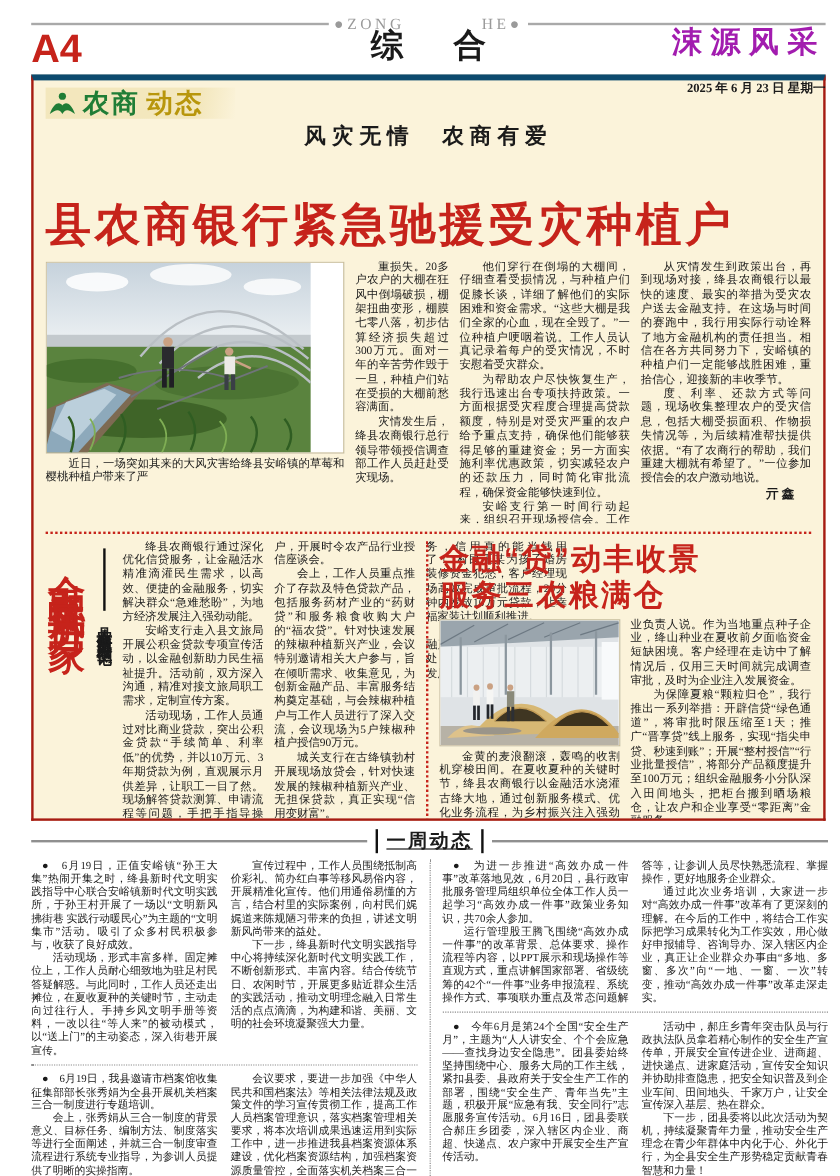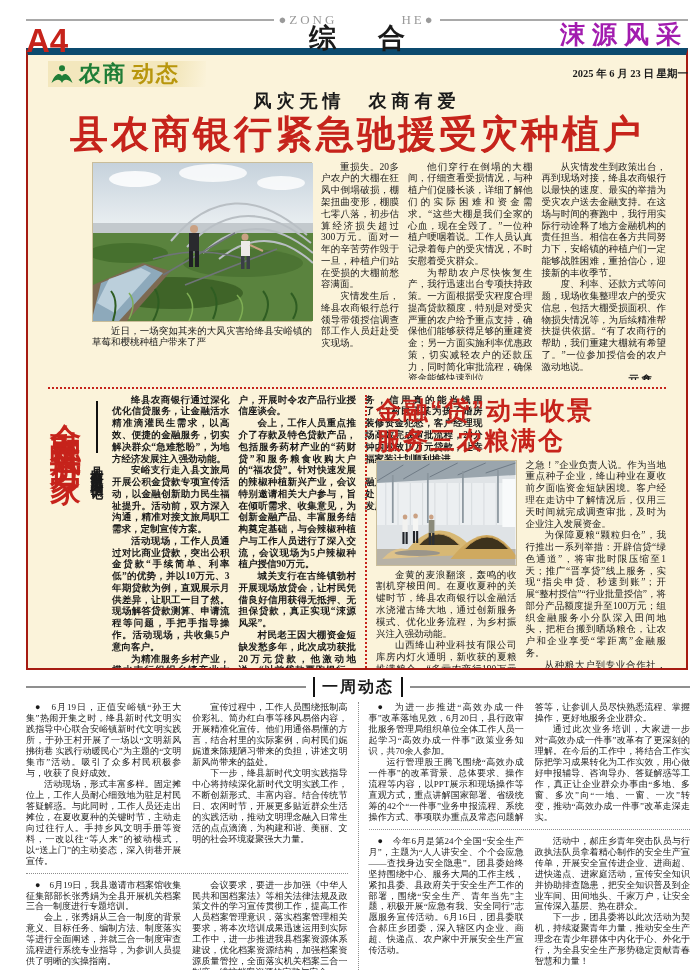--- a/index.html
+++ b/index.html
@@ -5,85 +5,85 @@
   :root{
     --red:#c6231b; --dkred:#a61b12; --cream:#fbf3da; --green:#1f7d36; --gold:#b8960c;
     --ink:#1a1a1a; --gray:#999;
   }
   *{box-sizing:border-box; margin:0; padding:0;}
   html,body{width:700px; background:#fff;}
   body{font-family:"Liberation Serif","DejaVu Serif",serif; color:var(--ink);}
   .page{position:relative; width:700px; height:980px; overflow:hidden; background:#fff;}
 
   
-  .hdr{position:relative; height:48px; margin:0 12px 0 26px;}
+  .hdr{position:relative; height:62px; margin:0 12px 0 26px;}
   .pinyin-row{position:absolute; top:12px; left:0; right:0; display:flex; align-items:center;}
   .rule{flex:1; height:2px; background:#a9a9a9;}
   .pinyin{color:#9a9a9a; font-size:13px; letter-spacing:3px; padding:0 4px; font-family:"Liberation Serif",serif;}
   .pin-gap{width:56px;}
   .section-chars{position:absolute; top:20px; left:50%; transform:translateX(-50%);
     font-size:27px; font-weight:bold; letter-spacing:42px; padding-left:42px; white-space:nowrap;}
   .hdr-left{position:absolute; left:0; top:24px; display:flex; align-items:center; gap:10px;}
   .pageno{color:var(--red); font-size:33px; font-weight:900; font-family:"Liberation Sans","DejaVu Sans",sans-serif; line-height:1;}
   .ed-lines{font-size:10.5px; font-weight:bold; line-height:1.55;}
   .hdr-right{position:absolute; right:0; top:18px; text-align:right;}
   .masthead{color:#a21caf; font-size:25px; font-weight:bold; letter-spacing:7px;
     font-family:"Liberation Serif","DejaVu Serif",serif; white-space:nowrap;}
   .dateline{font-size:10.5px; font-weight:bold; margin-top:16px;}
 
   
   .main-box{margin:0 12px 0 26px; height:622px; background:var(--cream);
-    border:2px solid var(--dkred); border-top:7px solid #0c4a6e; padding:5px 20px 6px; overflow:hidden;}
+    border:2px solid var(--dkred); border-top:5px solid #0c4a6e; padding:5px 10px 6px; overflow:hidden;}
   .banner-row{display:flex; align-items:center; gap:6px; height:28px;}
   .logo-badge{display:flex; align-items:center; gap:5px; background:linear-gradient(100deg,#f3e7bd 80%,rgba(243,231,189,0)); padding:1px 26px 1px 2px;}
   .logo-word{font-size:22px; font-weight:900; font-family:"Liberation Sans","DejaVu Sans",sans-serif; letter-spacing:2px; line-height:1;}
   .lg-green{color:var(--green);} .lg-gold{color:var(--gold);}
   .kicker{text-align:center; font-size:18px; font-weight:900; letter-spacing:5px; margin-top:1px;}
-  .headline{text-align:center; color:var(--red); font-size:38px; font-weight:900; letter-spacing:3px;
-    font-family:Liberation Serif, serif; line-height:1.15; white-space:nowrap;}
+  .headline{color:var(--red); font-size:38px; font-weight:900; letter-spacing:3px;
+    font-family:Liberation Mono, monospace; line-height:1.15; white-space:nowrap;margin-top:44px;}
 
   .art{font-size:9.5px; line-height:1.24; text-align:justify;}
   .art p{text-indent:2em; margin:0;}
   .top-art{display:flex; gap:9px; margin-top:5px; height:218px; overflow:hidden;}
-  .t-col1{width:220px; flex:none;margin-left:44px;}
+  .t-col1{width:249px; flex:none;}
   .t-col2{width:78px; flex:none;}
   .t-col3,.t-col4{flex:1;}
   .photo-frame{border:1px solid #c9bd9a; background:#fff; line-height:0;}
   .t-col1 .cap{margin-top:4px;}
   .byline{text-align:right; font-weight:bold; padding-right:14px; margin-top:6px; text-indent:0 !important; font-size:10.5px;}
 
   .hdot{border-top:2px dotted var(--red); margin:7px 0 6px;}
 
   
   .mid{display:flex; gap:9px; height:300px; overflow:hidden;}
   .left-art{width:308px; flex:none; display:flex; gap:5px;}
   .vtitle{writing-mode:vertical-rl; text-orientation:upright; color:var(--red);
     font-size:31px; font-weight:900; font-family:"Liberation Sans","DejaVu Sans",sans-serif;
     letter-spacing:8px; line-height:1.1; padding-top:4px;}
   .sub-wrap{display:flex; flex-direction:column; align-items:center; width:20px; padding-top:6px;}
   .dash-line{width:2px; height:52px; background:#111; margin-bottom:3px;}
   .vsub{writing-mode:vertical-rl; text-orientation:upright; font-size:13px; font-weight:bold; letter-spacing:2px; line-height:1;}
   .la-text{flex:1; column-count:2; column-gap:9px; font-size:9.5px; line-height:1.24; text-align:justify;}
-  .la-text p{text-indent:2em;font-weight:bold;}
+  .la-text p{text-indent:2em;}
   .vdot-red{border-left:2px dotted var(--red);}
 
   .right-art{flex:1; overflow:hidden;}
   .ra-title{color:var(--red); font-weight:900; font-family:"Liberation Sans","DejaVu Sans",sans-serif;
     font-size:25px; letter-spacing:2px; line-height:1.2;}
   .ra-line2{text-align:left; padding-right:2px;}
   .ra-flow{margin-top:5px; column-count:2; column-gap:9px; font-size:9.5px; line-height:1.24; text-align:justify; height:238px;}
   .ra-flow p{text-indent:2em;}
   .ra-photo{width:100%; margin-bottom:4px;}
 
   
   .weekly{margin:5px 10px 0 26px;}
   .wk-hdr{display:flex; align-items:center; gap:0; height:24px;}
   .wk-rule{flex:1; height:1.5px; background:#8f8f8f;}
   .wk-bar{width:2px; height:20px; background:#111; margin:0 7px;}
-  .wk-title{font-size:16px; font-weight:900; font-family:"Liberation Sans","DejaVu Sans",sans-serif; letter-spacing:2px;}
+  .wk-title{font-size:16px; font-weight:900; font-family:"Liberation Sans","DejaVu Sans",sans-serif; letter-spacing:2px;text-decoration:underline;}
   .wk-body{display:flex; gap:10px; height:268px; overflow:hidden; margin-top:3px;}
   .wk-half{flex:1; min-width:0;}
   .wk-item{column-count:2; column-gap:11px; font-size:9px; line-height:1.22; text-align:justify;}
   .wk-item p{text-indent:2em;}
   .wk-item p.lead{text-indent:1em;}
   .wk-div{border-top:1.5px dotted #8d8d8d; margin:6px 0;}
   .vdot-gray{border-left:1.5px dotted #8d8d8d;}
 </style>
 </head>
 <body>
@@ -211,21 +211,21 @@
         <div class="sub-wrap">
           <div class="dash-line"></div>
           <div class="vsub">县农商银行服务民生侧记</div>
         </div>
         <div class="la-text">
           <p>绛县农商银行通过深化优化信贷服务，让金融活水精准滴灌民生需求，以高效、便捷的金融服务，切实解决群众“急难愁盼”，为地方经济发展注入强劲动能。</p>
           <p>安峪支行走入县文旅局开展公积金贷款专项宣传活动，以金融创新助力民生福祉提升。活动前，双方深入沟通，精准对接文旅局职工需求，定制宣传方案。</p>
           <p>活动现场，工作人员通过对比商业贷款，突出公积金贷款“手续简单、利率低”的优势，并以10万元、3年期贷款为例，直观展示月供差异，让职工一目了然。现场解答贷款测算、申请流程等问题，手把手指导操作。活动现场，共收集5户意向客户。</p>
           <p>为精准服务乡村产业，横水支行组织乡镇产业大户，开展时令农产品行业授信座谈会。</p>
           <p>会上，工作人员重点推介了存款及特色贷款产品，包括服务药材产业的“药财贷”和服务粮食收购大户的“福农贷”。针对快速发展的辣椒种植新兴产业，会议特别邀请相关大户参与，旨在倾听需求、收集意见，为创新金融产品、丰富服务结构奠定基础，与会辣椒种植户与工作人员进行了深入交流，会议现场为5户辣椒种植户授信90万元。</p>
-          <p>城关支行在古绛镇勃村开展现场放贷会，让村民凭借良好信用获得无抵押、无担保贷款，真正实现“涑源风采”。</p>
+          <p>城关支行在古绛镇勃村开展现场放贷会，针对快速发展的辣椒种植新兴产业、无担保贷款，真正实现“信用变财富”。</p>
           <p>村民老王因大棚资金短缺发愁多年，此次成功获批20万元贷款，他激动地说：“以前贷款要跑银行、托关系，现在银行上门服务，信用真的能当钱用了！”村民王某为孩子婚房装修资金犯愁，客户经理现场高效完成审批流程，20分钟内发放10万元贷款，让幸福家装计划顺利推进。</p>
           <p>未来我行将继续创新金融产品，将惠民政策落到实处，为绛县经济社会高质量发展贡献更大力量。</p>
         </div>
       </div>
 
       <div class="vdot-red"></div>
 
       <div class="right-art">
         <div class="ra-title">金融“贷”动丰收景</div>
         <div class="ra-title ra-line2">服务三农粮满仓</div>
@@ -316,21 +316,21 @@
           <p class="lead">●　6月19日，我县邀请市档案馆收集征集部部长张秀娟为全县开展机关档案三合一制度进行专题培训。</p>
           <p>会上，张秀娟从三合一制度的背景意义、目标任务、编制方法、制度落实等进行全面阐述，并就三合一制度审查流程进行系统专业指导，为参训人员提供了明晰的实操指南。</p>
           <p>会议要求，要进一步加强《中华人民共和国档案法》等相关法律法规及政策文件的学习宣传贯彻工作，提高工作人员档案管理意识，落实档案管理相关要求，将本次培训成果迅速运用到实际工作中，进一步推进我县档案资源体系建设，优化档案资源结构，加强档案资源质量管控，全面落实机关档案三合一制度，维护档案资源的完整与安全。</p>
         </div>
       </div>
       <div class="vdot-gray"></div>
       <div class="wk-half">
         <div class="wk-item">
           <p class="lead">●　为进一步推进“高效办成一件事”改革落地见效，6月20日，县行政审批服务管理局组织单位全体工作人员一起学习“高效办成一件事”政策业务知识，共70余人参加。</p>
           <p>运行管理股王腾飞围绕“高效办成一件事”的改革背景、总体要求、操作流程等内容，以PPT展示和现场操作等直观方式，重点讲解国家部署、省级统筹的42个“一件事”业务申报流程、系统操作方式、事项联办重点及常态问题解答等，让参训人员尽快熟悉流程、掌握操作，更好地服务企业群众。</p>
-          <p>通过此次业务培训，大家进一步对“高效办成一件事”改革有了更深刻的理解。在今后的工作中，将结合工作实际把学习成果转化为工作实效，用心做好申报辅导、咨询导办、答疑解惑等工作，真正让企业群众办事由“多地、多窗、多次”向“一地、一窗、一次”转变，推动“高效办成一件事”改革走深走实。</p>
+          <p>通过此次业务培训，大家进一步对“高效办成一件事”改革有了更深刻的理解。在今后的工作中，将结合工作实际把学习成果转化为工作实效，用心做好申报辅导、咨询导办、深入辖区内企业，真正让企业群众办事由“多地、多窗、多次”向“一地、一窗、一次”转变，推动“高效办成一件事”改革走深走实。</p>
         </div>
         <div class="wk-div"></div>
         <div class="wk-item">
           <p class="lead">●　今年6月是第24个全国“安全生产月”，主题为“人人讲安全、个个会应急——查找身边安全隐患”。团县委始终坚持围绕中心、服务大局的工作主线，紧扣县委、县政府关于安全生产工作的部署，围绕“安全生产、青年当先”主题，积极开展“应急有我、安全同行”志愿服务宣传活动。6月16日，团县委联合郝庄乡团委，深入辖区内企业、商超、快递点、农户家中开展安全生产宣传活动。</p>
           <p>活动中，郝庄乡青年突击队员与行政执法队员拿着精心制作的安全生产宣传单，开展安全宣传进企业、进商超、进快递点、进家庭活动，宣传安全知识并协助排查隐患，把安全知识普及到企业车间、田间地头、千家万户，让安全宣传深入基层、热在群众。</p>
           <p>下一步，团县委将以此次活动为契机，持续凝聚青年力量，推动安全生产理念在青少年群体中内化于心、外化于行，为全县安全生产形势稳定贡献青春智慧和力量！</p>
         </div>
       </div>
     </div>
   </div>

